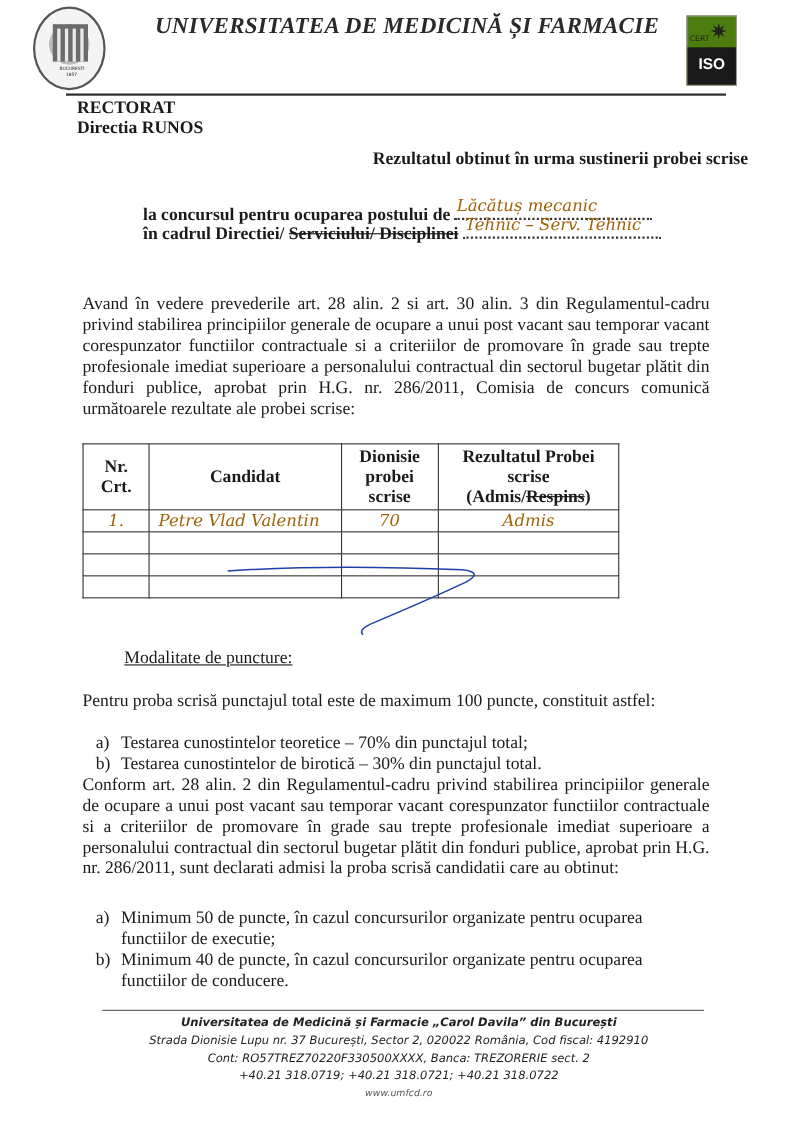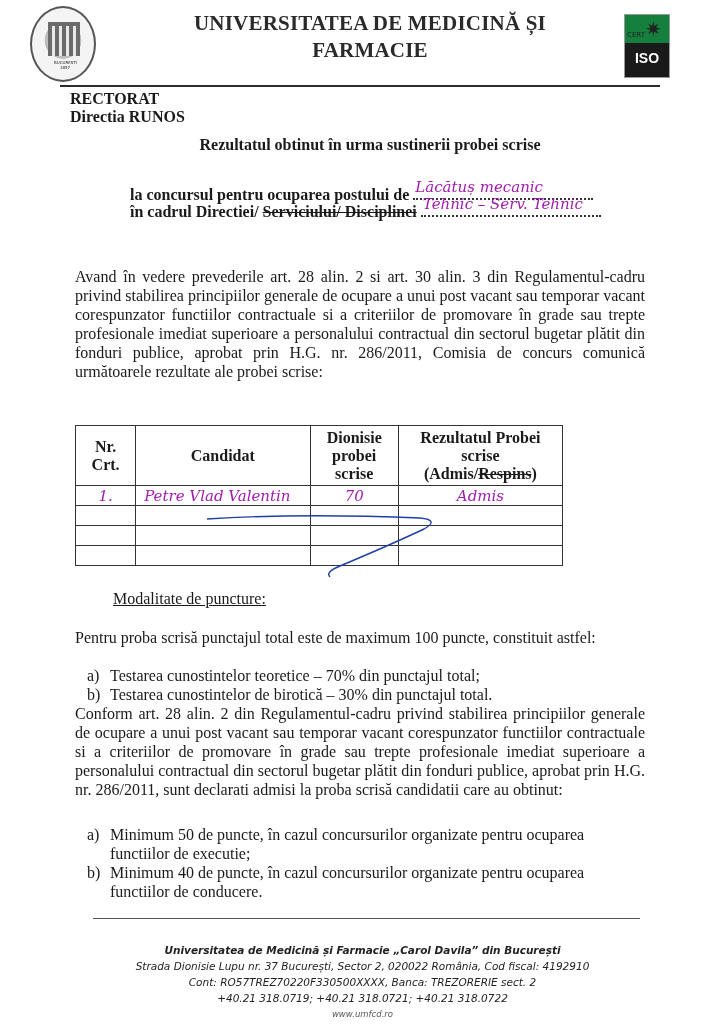--- a/index.html
+++ b/index.html
@@ -8,59 +8,59 @@
     .abs { position: absolute; }
 
     
     .logo-left { left: 30px; top: 6px; width: 66px; height: 76px; border-radius: 50%;
                  border: 2px solid #555; background: radial-gradient(circle at 50% 45%, #e6e6e6 0 24%, #bdbdbd 25% 36%, #f4f4f4 37% 100%);
                  box-sizing: border-box; overflow: hidden; }
     .logo-left .building { position: absolute; left: 16px; top: 14px; width: 32px; height: 34px; background: #6b6b6b; }
     .logo-left .col { position: absolute; top: 18px; width: 3px; height: 30px; background: #e9e9e9; }
     .logo-left .cap { position: absolute; left: 22px; top: 52px; width: 22px; font-size: 4px; text-align: center; color: #222; font-family: "DejaVu Sans", sans-serif; }
     .univ-title { left: 140px; top: 10px; width: 460px; text-align: center; font-family: "Liberation Serif", serif;
-                  font-weight: bold; font-size: 21px; line-height: 27px; color: #2a2a2a; letter-spacing: 0.2px; }
-    .cert-logo { left: 624px; top: 14px; width: 46px; height: 64px; background: #15803d; border: 1px solid #999; box-sizing: border-box; }
+                  font-style: italic; font-weight: bold; font-size: 21px; line-height: 27px; color: #2a2a2a; letter-spacing: 0.2px; }
+    .cert-logo { left: 624px; top: 14px; width: 46px; height: 64px; background: #4d7c0f; border: 1px solid #999; box-sizing: border-box; }
     .cert-logo .cert-text { position: absolute; left: 2px; top: 16px; font-size: 7px; font-family: "DejaVu Sans", sans-serif; color: #222; }
     .cert-logo .star { position: absolute; left: 20px; top: 4px; font-size: 20px; color: #222; line-height: 20px; }
     .cert-logo .iso { position: absolute; left: 0; bottom: 0; width: 100%; height: 34px; background: #1a1a1a; color: #fff;
                       font-family: "Liberation Sans", sans-serif; font-weight: bold; font-size: 14px; text-align: center; line-height: 30px; }
     .cert-logo .iso-small { position: absolute; left: 0; bottom: 13px; width: 100%; font-size: 3px; color: #ccc; text-align: center; }
     .header-rule { left: 60px; top: 85px; width: 600px; height: 2px; background: #2b2b2b; }
 
     
     .dept { left: 70px; font-weight: bold; font-size: 16px; line-height: 18px; }
-    .title-line { left: 60px; width: 620px; text-align: center; font-weight: bold; font-size: 16px; }
+    .title-line { left: 60px; width: 620px; text-align: right; font-weight: bold; font-size: 16px; }
     .post-line { font-weight: bold; font-size: 16px; white-space: nowrap; margin-top: 12px; }
     .strike { text-decoration: line-through; }
     .dots { display: inline-block; border-bottom: 2px dotted #333; height: 14px; vertical-align: baseline; position: relative; }
-    .hand { font-family: "DejaVu Serif", serif; font-style: italic; color: #a21caf; font-weight: normal; }
+    .hand { font-family: "DejaVu Serif", serif; font-style: italic; color: #a16207; font-weight: normal; }
     .dots .hand { position: absolute; left: 2px; top: -6px; font-size: 15px; white-space: nowrap; }
 
     
     .para { left: 75px; width: 570px; font-size: 16px; line-height: 19px; text-align: justify; }
 
     
-    table.results { position: absolute; left: 75px; top: 425px; width: 488px; border-collapse: collapse; font-size: 16px; }
+    table.results { position: absolute; left: 75px; top: 403px; width: 488px; border-collapse: collapse; font-size: 16px; }
     table.results th, table.results td { border: 1.5px solid #333; padding: 0; text-align: center; }
     table.results th { font-weight: bold; height: 59px; line-height: 18px; vertical-align: middle; }
     table.results td { height: 19px; }
     table.results td .hand { font-size: 15px; }
 
     .scribble { position: absolute; left: 0; top: 0; pointer-events: none; }
 
     .section-title { left: 75px; top: 590px; font-size: 16px; text-decoration: underline; margin-left: 38px; }
     ol.list { margin: 0; padding-left: 0; list-style: none; }
     ol.list li { position: relative; padding-left: 35px; }
     ol.list li .marker { position: absolute; left: 12px; top: 0; }
 
     
     .footer-rule { left: 93px; top: 918px; width: 547px; height: 1px; background: #555; }
     .footer { left: 75px; top: 922px; width: 575px; text-align: center; font-family: "DejaVu Sans", sans-serif;
-              font-style: italic; font-size: 10.5px; line-height: 16px; color: #222; margin-top: 20px; }
+              font-style: italic; font-size: 10.5px; line-height: 16px; color: #222; }
     .footer .bold { font-weight: bold; }
     .footer .web { font-size: 8.5px; color: #555; }
   </style>
 </head>
 <body>
 
 <div class="abs logo-left">
   <div class="building"></div>
   <div class="col" style="left:20px"></div>
   <div class="col" style="left:27px"></div>

